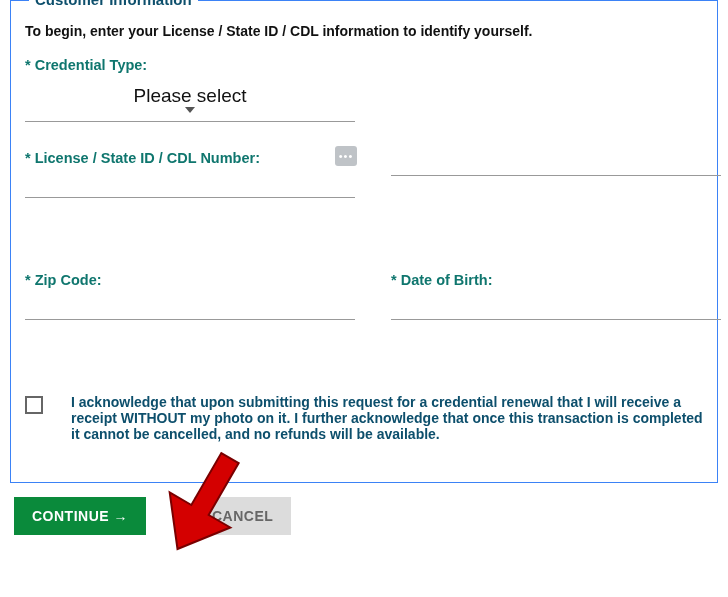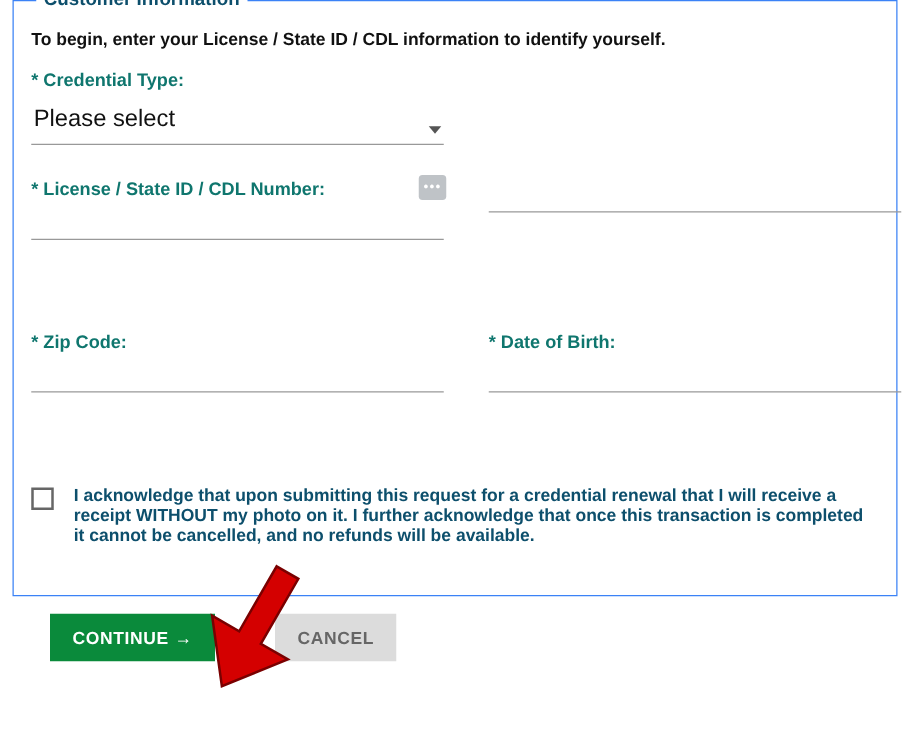--- a/index.html
+++ b/index.html
@@ -40,23 +40,24 @@
     font-weight: 600;
     font-size: 14.5px;
     margin-bottom: 6px;
   }
   .select-row {
     width: 330px;
     border-bottom: 1px solid #999;
     padding: 6px 2px 8px 2px;
     display: flex;
     justify-content: space-between;
-    align-items: flex-end;
+    align-items: center;
     cursor: pointer;
     margin-bottom: 28px;
+    flex-direction: column;
   }
   .select-val {
     font-size: 19px;
     color: #111;
   }
   .caret {
     width: 0; height: 0;
     border-left: 5px solid transparent;
     border-right: 5px solid transparent;
     border-top: 6px solid #555;
@@ -88,42 +89,42 @@
     align-items: center;
     justify-content: center;
     color: #fff;
     font-size: 11px;
     letter-spacing: 1px;
     line-height: 1;
   }
   .ack-row {
     display: flex;
     align-items: flex-start;
-    gap: 16px;
+    gap: 28px;
     margin-top: 4px;
   }
   .checkbox {
     width: 18px;
     height: 18px;
     border: 2px solid #666;
     flex-shrink: 0;
     margin-top: 2px;
     cursor: pointer;
   }
   .ack-text {
     color: #0d4f6c;
     font-weight: 600;
     font-size: 14px;
   }
   .ack-text p { margin: 0 0 14px 0; }
   .ack-text .bold { font-weight: 800; }
   .btn-row {
     display: flex;
     gap: 48px;
-    padding: 14px 0 0 40px;
+    padding: 14px 0 0 14px;
     align-items: flex-end;
   }
   .btn {
     border: none;
     padding: 11px 18px;
     font-size: 14px;
     font-weight: 700;
     letter-spacing: 0.5px;
     cursor: pointer;
     font-family: inherit;

